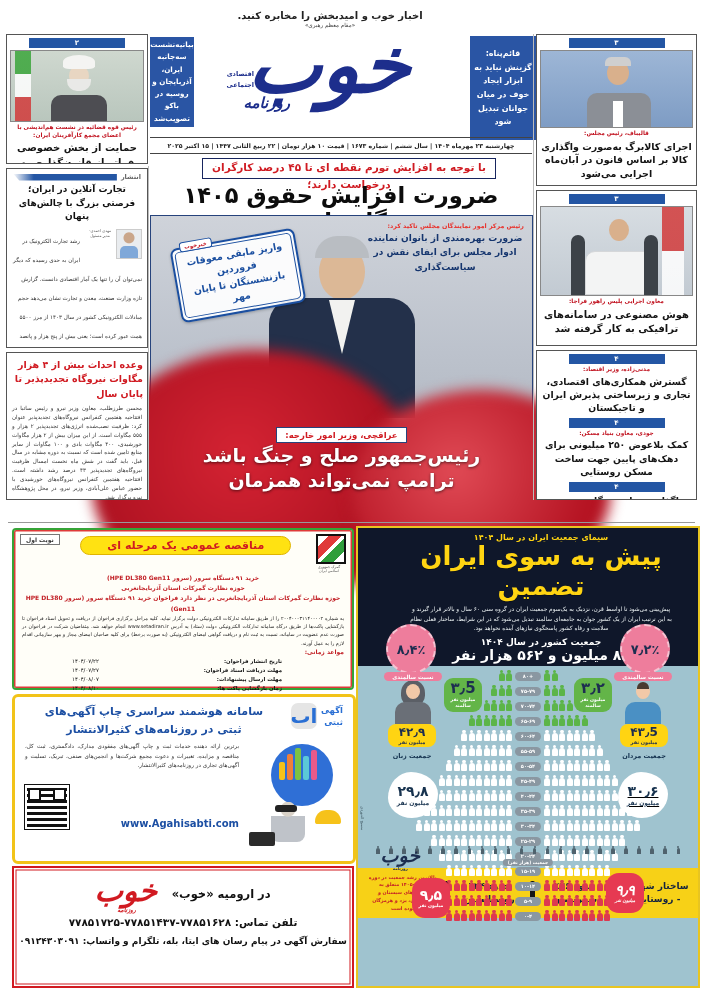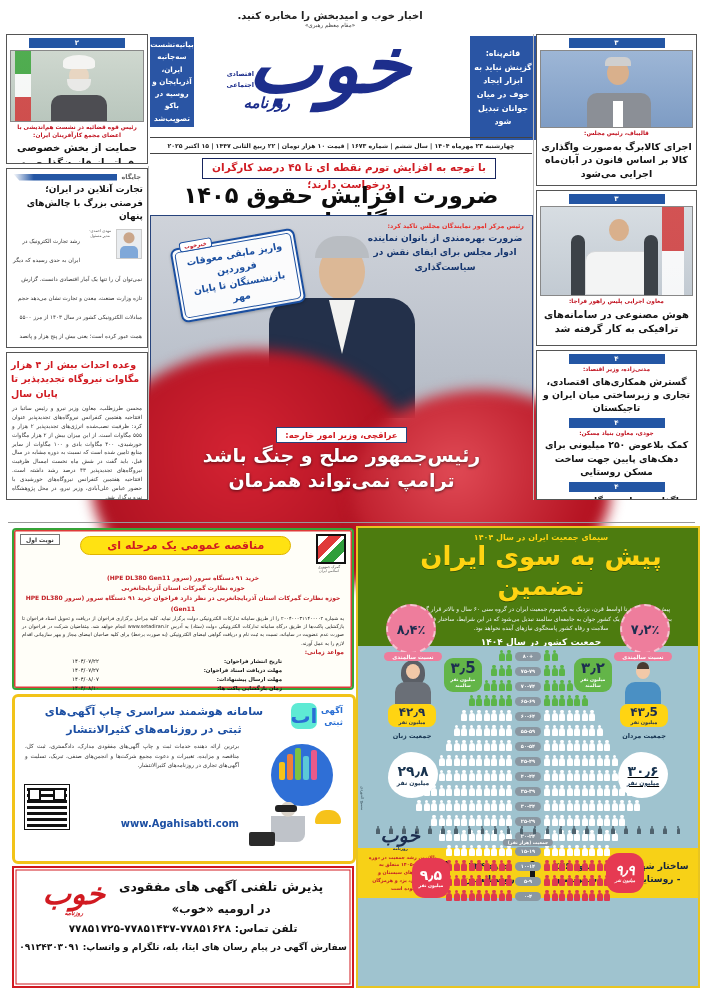--- a/index.html
+++ b/index.html
@@ -43,44 +43,44 @@
   .photo-kick1{color:#e8332d;font-size:6.3px;font-weight:bold;text-align:right;}
   .photo-kick2{color:#15356e;font-size:9px;font-weight:bold;text-align:center;line-height:1.6;margin-top:2px;}
   .cap-label{display:inline-block;background:#fff;border:1px solid #26437c;color:#d01b22;
              font-size:8.5px;font-weight:bold;padding:2px 8px;}
   .cap-line{color:#fff;font-size:19px;font-weight:900;text-shadow:0 1px 3px rgba(0,0,0,.6);line-height:1.35;}
   
   .ed-label-row{display:flex;align-items:center;gap:4px;margin:4px 6px 2px;}
   .ed-label{font-size:6.5px;font-weight:bold;color:#666;}
   .ed-bar{flex:1;height:7px;background:linear-gradient(270deg,#2456a4 80%,transparent);
           clip-path:polygon(0 0,100% 0,100% 100%,6% 100%);}
-  .ed-title{font-size:9px;font-weight:bold;color:#111;line-height:1.5;margin:2px 4px;}
+  .ed-title{font-size:9px;font-weight:bold;color:#111;text-align:center;line-height:1.5;margin:2px 4px;}
   .authorpic{float:right;width:24px;height:28px;margin:1px 0 2px 4px;border:1px solid #ccc;
              background:radial-gradient(circle at 50% 28%,#caa68a 0 5px,#e9ecef 6px) ,#dfe3e8;position:relative;}
   .authorpic::after{content:"";position:absolute;bottom:0;left:3px;right:3px;height:12px;
              background:#7fa8d9;border-radius:5px 5px 0 0;}
   .authorname{font-size:3.8px;color:#555;text-align:center;width:24px;float:right;margin-left:4px;}
-  .red-title{color:#d01b22;font-size:9.5px;font-weight:bold;text-align:left;line-height:1.5;margin:5px 4px 3px;}
+  .red-title{color:#d01b22;font-size:9.5px;font-weight:bold;text-align:right;line-height:1.5;margin:5px 4px 3px;}
   
   .tender{border:2px solid #35a437;border-radius:4px;background:#fffef8;box-shadow:inset 0 0 0 1.5px #e03a3a;}
   .t-pill{background:#ffe212;border:1px solid #e0b400;border-radius:12px;color:#d01b22;font-weight:bold;
           font-size:11px;padding:2px 26px;display:inline-block;}
   .t-ribbon{border:1px solid #777;font-size:6px;font-weight:bold;color:#333;padding:1px 5px;background:#fff;}
   .t-red{color:#c22026;font-weight:bold;font-size:6px;text-align:center;line-height:1.7;}
   .t-body{font-size:4.9px;color:#222;text-align:justify;line-height:1.7;padding:0 8px;}
   .t-row{display:flex;justify-content:space-between;width:210px;margin:0 70px 0 auto;
          font-size:5.4px;color:#111;line-height:1.65;}
   .t-row b{font-weight:bold;}
   .cust-logo{width:26px;height:26px;border:2px solid #111;background:
      linear-gradient(135deg,#fff 20%,#e03a3a 20% 45%,#fff 45% 55%,#2e9e3a 55% 80%,#fff 80%);}
   
   .agahi{border:3px solid #f2c318;border-radius:6px;background:#fff;}
   .ag-title{color:#1c4fa3;font-size:11px;font-weight:bold;text-align:center;line-height:1.6;}
   .ag-body{font-size:5.6px;color:#333;text-align:justify;line-height:1.7;}
-  .ag-logo-glyph{width:26px;height:26px;border-radius:7px;background:#5eead4;color:#2a6fd4;
+  .ag-logo-glyph{width:26px;height:26px;border-radius:7px;background:#e5e5e5;color:#2a6fd4;
      font-size:20px;font-weight:900;display:flex;align-items:center;justify-content:center;}
   .ag-logo-txt{color:#2a6fd4;font-size:8.5px;font-weight:bold;line-height:1.45;text-align:right;}
   .qr{width:40px;height:40px;background:
       repeating-linear-gradient(0deg,#111 0 3px,#fff 3px 6px),
       repeating-linear-gradient(90deg,#111 0 3px,rgba(255,255,255,.85) 3px 6px);
       border:2px solid #fff;outline:1px solid #111;position:relative;}
   .qr::before,.qr::after{content:"";position:absolute;width:9px;height:9px;border:2px solid #111;background:#fff;}
   .qr::before{top:1px;left:1px;} .qr::after{top:1px;right:1px;}
   .website{color:#1c4fa3;font-size:10px;font-weight:bold;direction:ltr;}
   .illu-circle{width:62px;height:62px;border-radius:50%;background:#2f6fd6;position:relative;overflow:hidden;}
@@ -91,21 +91,21 @@
   .illu-bino{position:absolute;left:20px;bottom:22px;width:22px;height:7px;background:#222;border-radius:3px;}
   .helmet{position:absolute;width:26px;height:14px;border-radius:13px 13px 3px 3px;background:#f6c21a;}
   
   .phonead{border:2px solid #d11a21;box-shadow:inset 0 0 0 1.5px #fff, inset 0 0 0 2.5px #d11a21;background:#fff;}
   .ph-title{font-size:12.5px;font-weight:900;color:#111;text-align:center;line-height:1.8;}
   .ph-line{font-size:10.5px;font-weight:bold;color:#111;text-align:center;line-height:1.9;}
   .khoob-red{color:#d11a21;font-size:30px;font-weight:900;font-style:italic;transform:skewX(-4deg);line-height:1;}
   .khoob-red-sub{color:#d11a21;font-size:6px;font-weight:bold;font-style:italic;}
   
   .infographic{border:2px solid #e8c520;overflow:hidden;background:#9fc3cf;}
-  .info-header{background:#4d7c0f;position:relative;height:118px;padding-left:26px;}
+  .info-header{background:#0f172a;position:relative;height:138px;padding-left:26px;}
   .ig-kicker{color:#ffd412;font-size:8px;font-weight:bold;text-align:center;padding-top:5px;}
   .ig-title{color:#ffd412;font-size:26px;font-weight:900;text-align:center;line-height:1.15;
             text-shadow:0 1px 0 rgba(0,0,0,.3);}
   .ig-intro{color:#eef4f5;font-size:5.8px;text-align:center;line-height:1.7;padding:3px 26px 0;}
   .ig-total-label{color:#fff;font-size:9px;font-weight:bold;text-align:center;margin-top:3px;}
   .ig-total-value{color:#fff;font-size:14px;font-weight:900;text-align:center;}
   .info-body{position:relative;height:202px;background:#9fc3cf;}
   .p-row{display:flex;align-items:flex-end;justify-content:center;gap:3px;height:13px;margin-bottom:2px;direction:ltr;}
   .p-side{display:flex;gap:1.5px;width:132px;align-items:flex-end;}
   .p-left{justify-content:flex-end;} .p-right{justify-content:flex-start;}
@@ -239,21 +239,21 @@
 
     <div class="abs" style="left:0;right:0;bottom:26px;text-align:center;">
       <div><span class="cap-label">عراقچی، وزیر امور خارجه:</span></div>
       <div class="cap-line">رئیس‌جمهور صلح و جنگ باشد</div>
       <div class="cap-line">ترامپ نمی‌تواند همزمان</div>
     </div>
   </div>
 
   <div class="abs box" style="left:6px;top:168px;width:140px;height:178px;">
     <div class="ed-label-row">
-      <span class="ed-label">جایگاه</span>
+      <span class="ed-label">انتشار</span>
       <span class="ed-bar"></span>
     </div>
     <div class="ed-title">تجارت آنلاین در ایران؛ فرصتی بزرگ با چالش‌های پنهان</div>
     <div style="padding:2px 5px 0;overflow:hidden;">
       <div style="float:right;margin-left:4px;">
         <div class="authorpic"></div>
         <div class="authorname">مهدی احمدی- مدیر مسئول</div>
       </div>
       <span class="bodytxt" style="padding:0;">رشد تجارت الکترونیک در ایران به حدی رسیده که دیگر نمی‌توان آن را تنها یک آمار اقتصادی دانست. گزارش تازه وزارت صنعت، معدن و تجارت نشان می‌دهد حجم مبادلات الکترونیکی کشور در سال ۱۴۰۳ از مرز ۵۵۰۰ همت عبور کرده است؛ یعنی بیش از پنج هزار و پانصد هزار میلیارد تومان تراکنش در بسترهای دیجیتال انجام شده است. این رقم در ظاهر، نشانه بلوغ اقتصاد دیجیتال ایران است اما در عمق خود پرسش‌هایی جدی درباره کیفیت رشد، پایداری آن و جایگاه واقعی ایران در دگرگونی دیجیتال جهانی مطرح می‌کند. نخست باید پذیرفت که رشد کمّی، هر چند چشمگیر، الزاماً معنای...</span>
     </div>
@@ -275,21 +275,21 @@
       <div class="abs" style="left:30px;bottom:0;width:14px;height:60px;border-radius:8px 8px 0 0;background:#3c4248;"></div>
       <div class="abs" style="right:34px;bottom:0;width:14px;height:60px;border-radius:8px 8px 0 0;background:#3c4248;"></div>
     </div>
     <div class="kicker">معاون اجرایی پلیس راهور فراجا:</div>
     <div class="headline" style="font-size:10px;margin:2px 4px;">هوش مصنوعی در سامانه‌های ترافیکی به کار گرفته شد</div>
   </div>
 
   <div class="abs box" style="left:536px;top:350px;width:159px;height:148px;">
     <div class="pagebar">۴</div>
     <div class="kicker">مدنی‌زاده، وزیر اقتصاد:</div>
-    <div class="headline" style="font-size:9.3px;margin:1px 4px 3px;">گسترش همکاری‌های اقتصادی، تجاری و زیرساختی میان ایران و تاجیکستان</div>
+    <div class="headline" style="font-size:9.3px;margin:1px 4px 3px;">گسترش همکاری‌های اقتصادی، تجاری و زیرساختی پذیرش ایران و تاجیکستان</div>
     <div class="pagebar">۴</div>
     <div class="kicker">جودی، معاون بنیاد مسکن:</div>
     <div class="headline" style="font-size:9.3px;margin:1px 4px 3px;">کمک بلاعوض ۲۵۰ میلیونی برای دهک‌های پایین جهت ساخت مسکن روستایی</div>
     <div class="pagebar">۴</div>
     <div class="headline" style="font-size:9.3px;margin:1px 4px;">واگذاری هزار دستگاه خودروی وانت به مددجویان کمیته امداد</div>
   </div>
 
   <div class="abs vline" style="left:148px;top:166px;height:334px;"></div>
   <div class="abs vline" style="left:533px;top:34px;height:466px;"></div>
   <div class="abs hline" style="left:8px;top:522px;width:687px;"></div>
@@ -369,21 +369,20 @@
           <span class="website">www.Agahisabti.com</span>
           <div class="qr"></div>
         </div>
       </div>
     </div>
   </div>
 
   <div class="abs phonead" style="left:12px;top:866px;width:338px;height:118px;">
     <div style="display:flex;align-items:center;justify-content:center;gap:14px;padding-top:8px;">
       <div>
-        <div class="ph-title">پذیرش تلفنی آگهی های مفقودی</div>
         <div class="ph-title" style="font-size:11.5px;">در ارومیه «خوب»</div>
       </div>
       <div style="text-align:center;">
         <div class="khoob-red">خوب</div>
         <div class="khoob-red-sub">روزنامه</div>
       </div>
     </div>
     <div class="ph-line">تلفن تماس: ۷۷۸۵۱۶۲۸-۷۷۸۵۱۴۳۷-۷۷۸۵۱۷۲۵</div>
     <div class="ph-line" style="font-size:9px;">سفارش آگهی در پیام رسان های ایتا، بله، تلگرام و واتساپ: ۰۹۱۲۴۳۰۳۰۹۱</div>
   </div>

